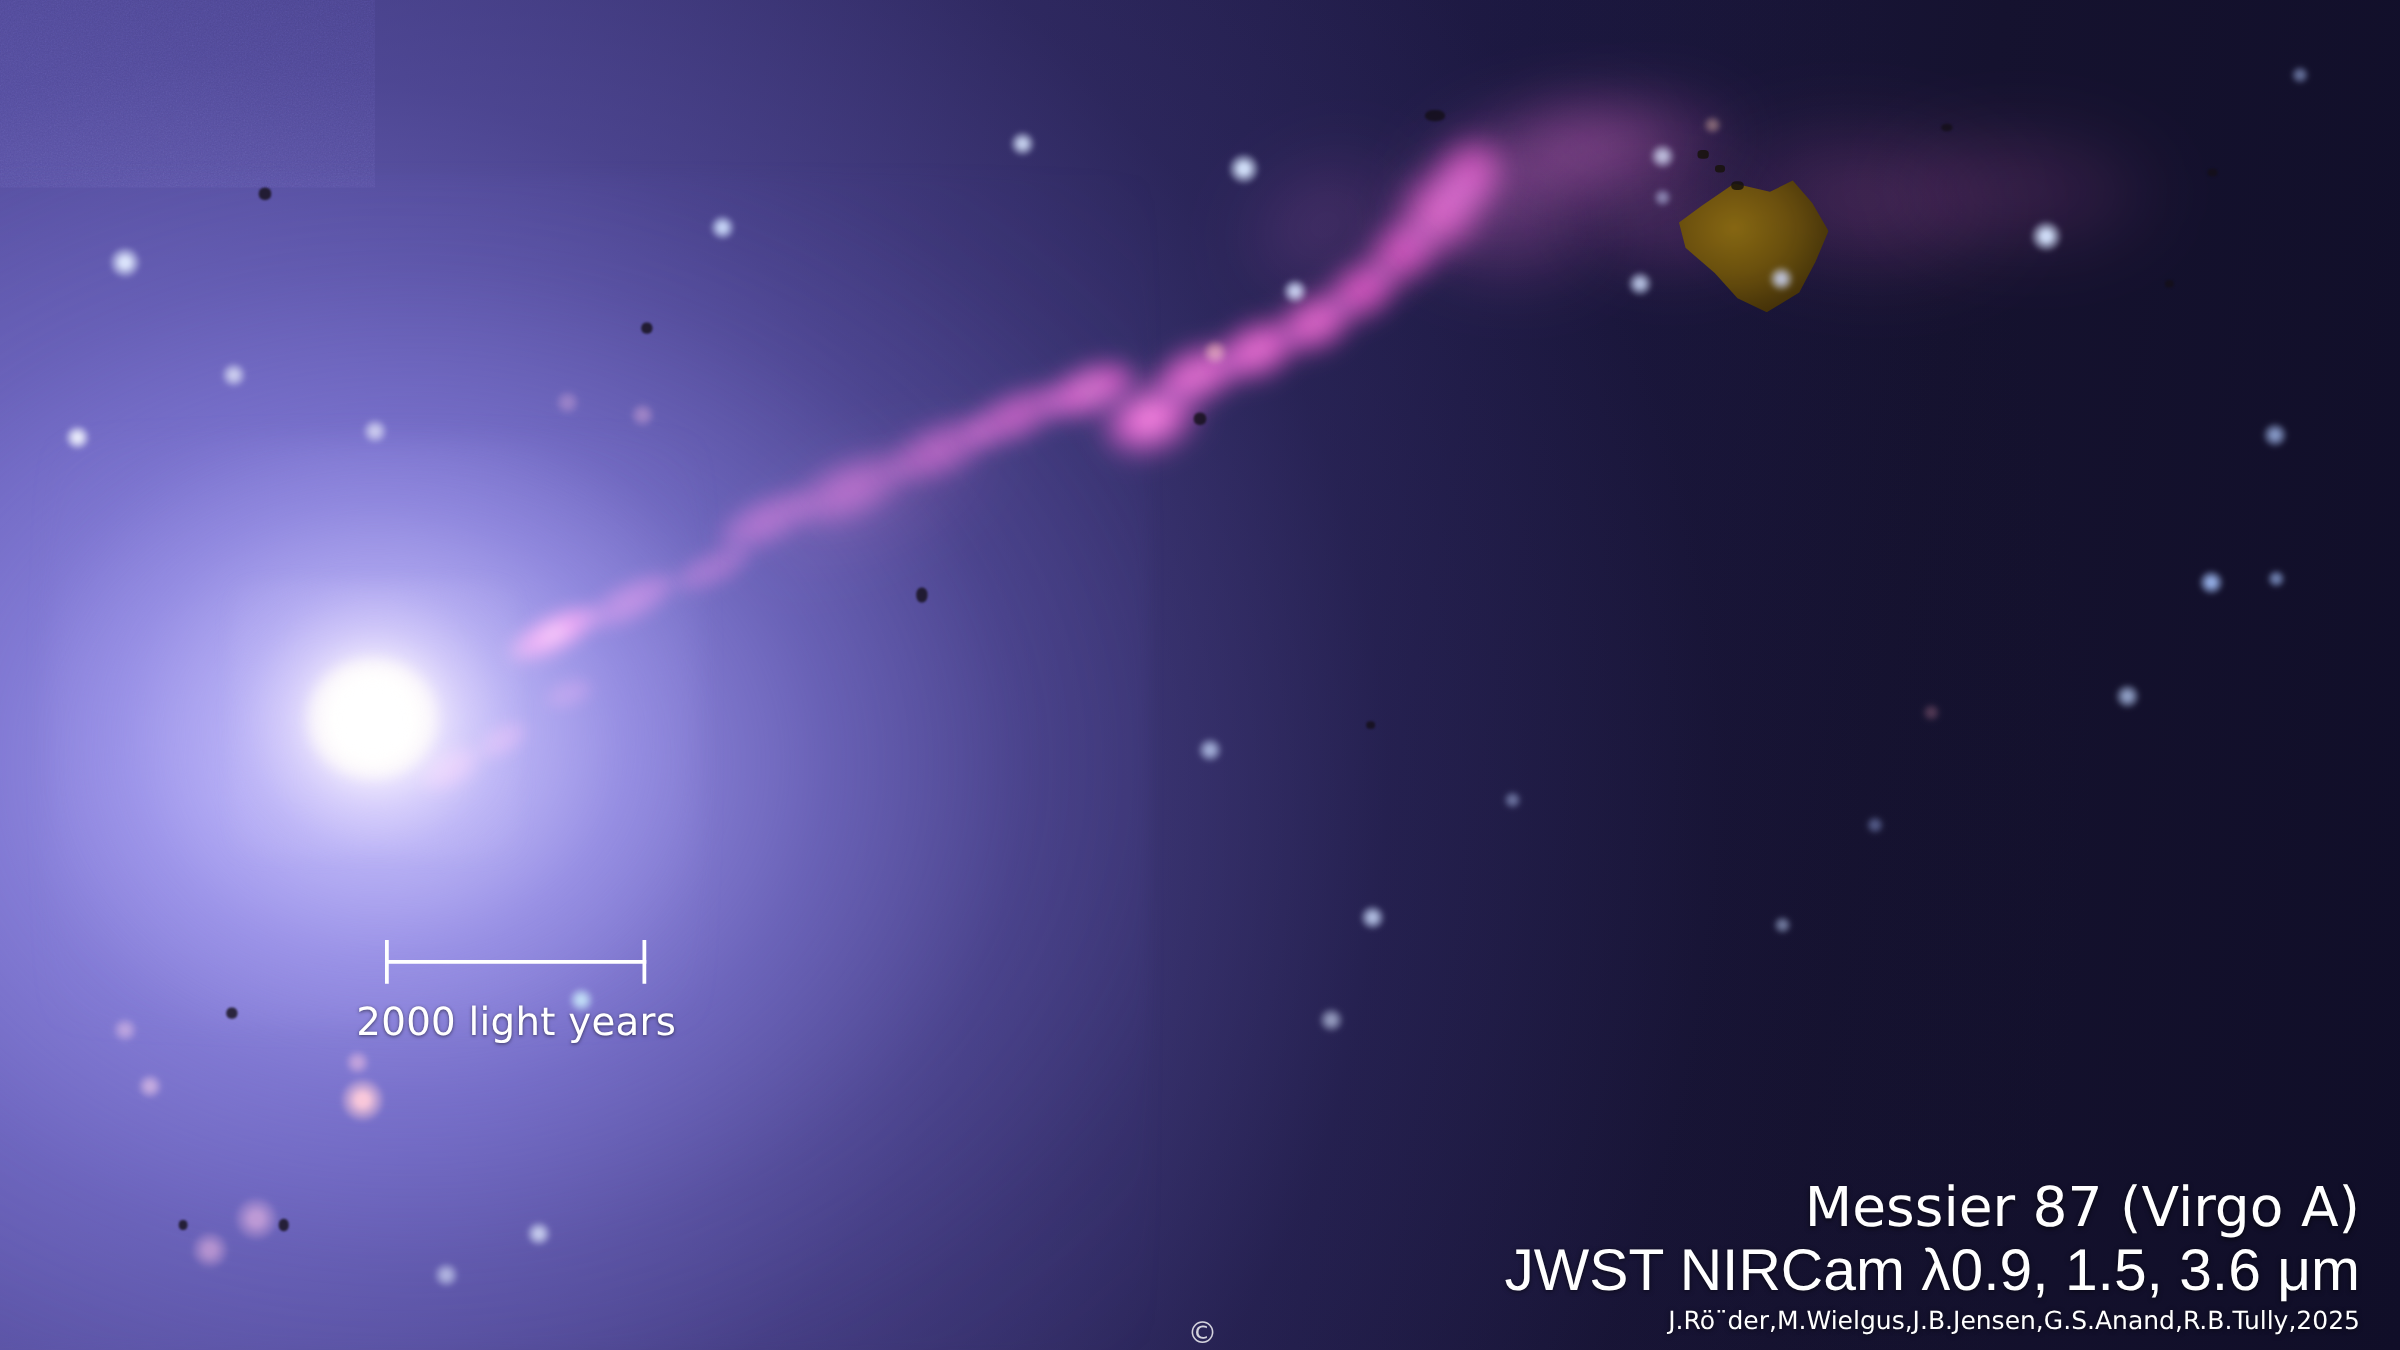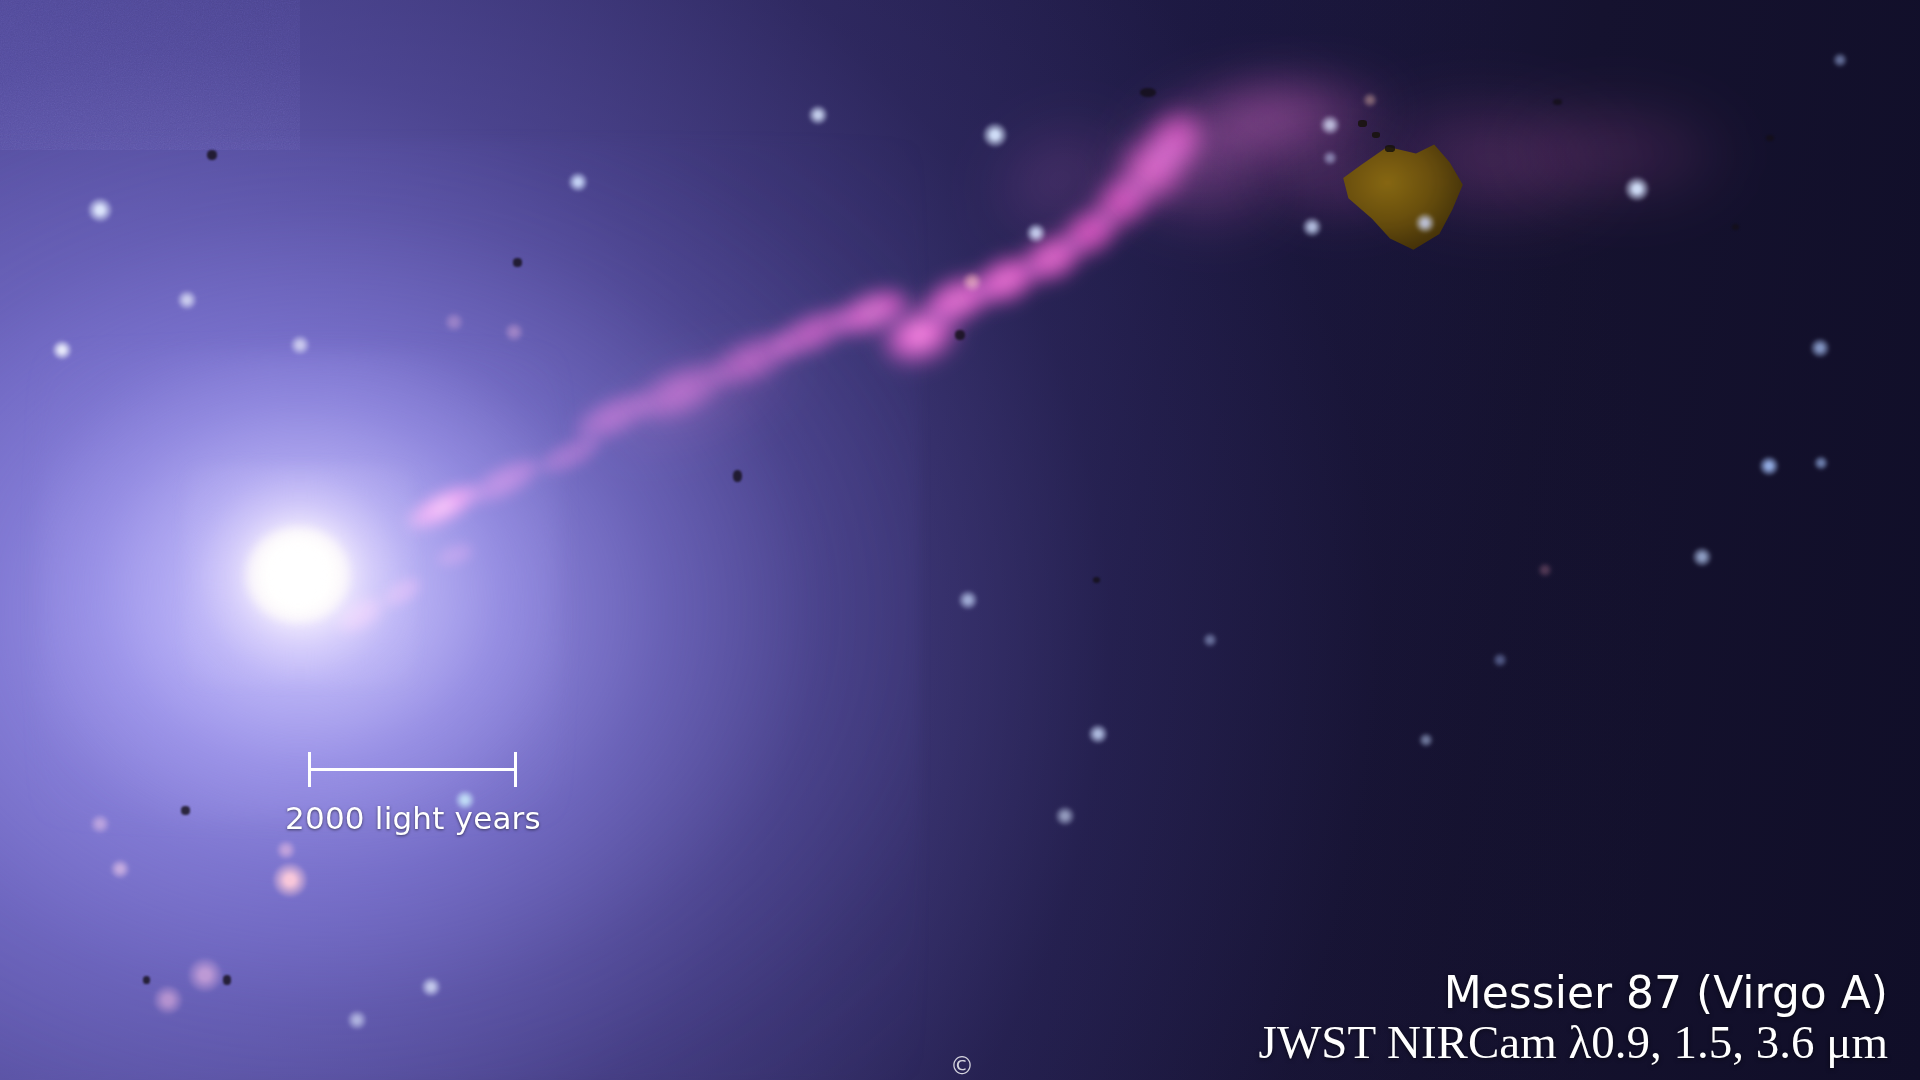--- a/index.html
+++ b/index.html
@@ -159,21 +159,21 @@
   #caption-title {
     font-size: 44px;
     line-height: 1.04;
     font-family: "DejaVu Sans", sans-serif;
     white-space: nowrap;
   }
   #caption-subtitle {
     font-size: 47px;
     line-height: 1.08;
     margin-top: 2px;
-    font-family: Liberation Serif, serif;
+    font-family: Liberation Sans, sans-serif;
     white-space: nowrap;
   }
   #caption-credit {
     font-size: 20px;
     line-height: 1.15;
     margin-top: 3px;
     font-family: "DejaVu Sans", sans-serif;
     white-space: nowrap;
   }
 
@@ -306,15 +306,16 @@
     <div class="sb-line"></div>
     <div class="sb-tick right"></div>
     <div id="scalebar-label">2000 light years</div>
   </div>
 
   <div id="copyright-mark">©</div>
 
   <div id="caption">
     <div id="caption-title">Messier 87 (Virgo A)</div>
     <div id="caption-subtitle">JWST NIRCam λ0.9, 1.5, 3.6 μm</div>
+    <div id="caption-credit">J.Rö¨der,M.Wielgus,J.B.Jensen,G.S.Anand,R.B.Tully,2025</div>
   </div>
 
 </div>
 
 </body></html>

